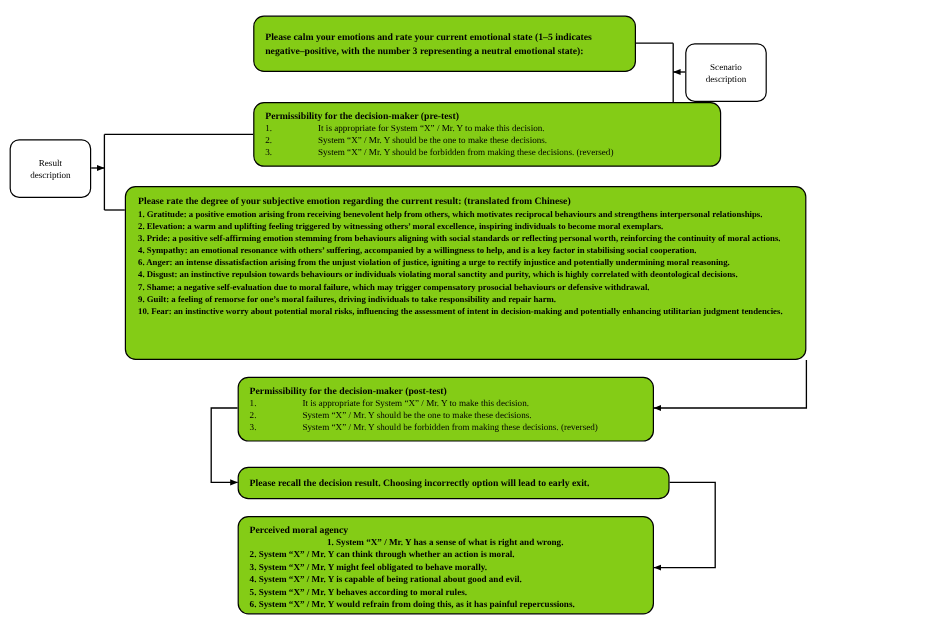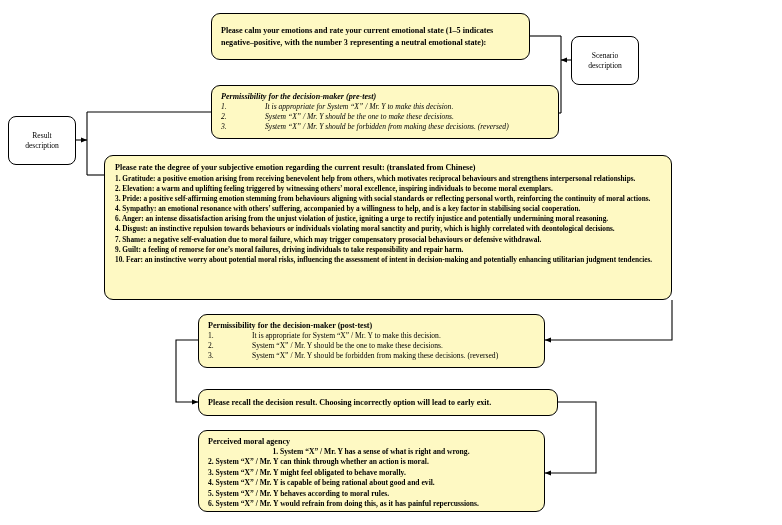--- a/index.html
+++ b/index.html
@@ -1,20 +1,20 @@
 <!DOCTYPE html>
 <html><head>
 <meta charset="utf-8">
 <style>
   html,body{margin:0;padding:0;background:#ffffff;}
   body{width:782px;height:525px;position:relative;overflow:hidden;
        font-family:"Liberation Serif","DejaVu Serif",serif;color:#000;}
   #canvas{position:absolute;left:0;top:0;width:782px;height:525px;}
   svg.lines{position:absolute;left:0;top:0;width:782px;height:525px;pointer-events:none;}
-  .box{position:absolute;border:1.1px solid #000;border-radius:9px;background:#fef9c3;
+  .box{position:absolute;border:1.1px solid #000;border-radius:9px;background:#84cc16;
        box-sizing:border-box;}
   .bx-pad{padding:5px 8px 5px 9px;}
   .title{font-weight:bold;font-size:8.1px;line-height:11px;}
   .ttl-center{font-weight:bold;font-size:8.1px;line-height:11.5px;}
   .li{font-size:7.6px;line-height:10.2px;display:flex;}
   .li .num{width:16px;flex:0 0 16px;}
   .li .txt{flex:1 1 auto;text-align:justify;padding-left:28px;}
   .small-node{position:absolute;border:1.1px solid #000;border-radius:8px;background:#fff;
       display:flex;align-items:center;justify-content:center;text-align:center;
       font-size:7.6px;line-height:10px;box-sizing:border-box;}
@@ -64,21 +64,21 @@
     <div>
       <div>Result</div>
       <div>description</div>
     </div>
   </div>
 
   <div class="box bx-pad" style="left:211px;top:13px;width:319px;height:47px;display:flex;align-items:center;">
     <div class="ttl-center">Please calm your emotions and rate your current emotional state (1–5 indicates negative–positive, with the number 3 representing a neutral emotional state):</div>
   </div>
 
-  <div class="box bx-pad" style="left:211px;top:85px;width:348px;height:54px;font-style:italic;">
+  <div class="box bx-pad" style="left:211px;top:85px;width:390px;height:54px;">
     <div class="title">Permissibility for the decision-maker (pre-test)</div>
     <div class="li">
       <span class="num">1.</span>
       <span class="txt">It is appropriate for System “X” / Mr. Y to make this decision.</span>
     </div>
     <div class="li">
       <span class="num">2.</span>
       <span class="txt">System “X” / Mr. Y should be the one to make these decisions.</span>
     </div>
     <div class="li">

